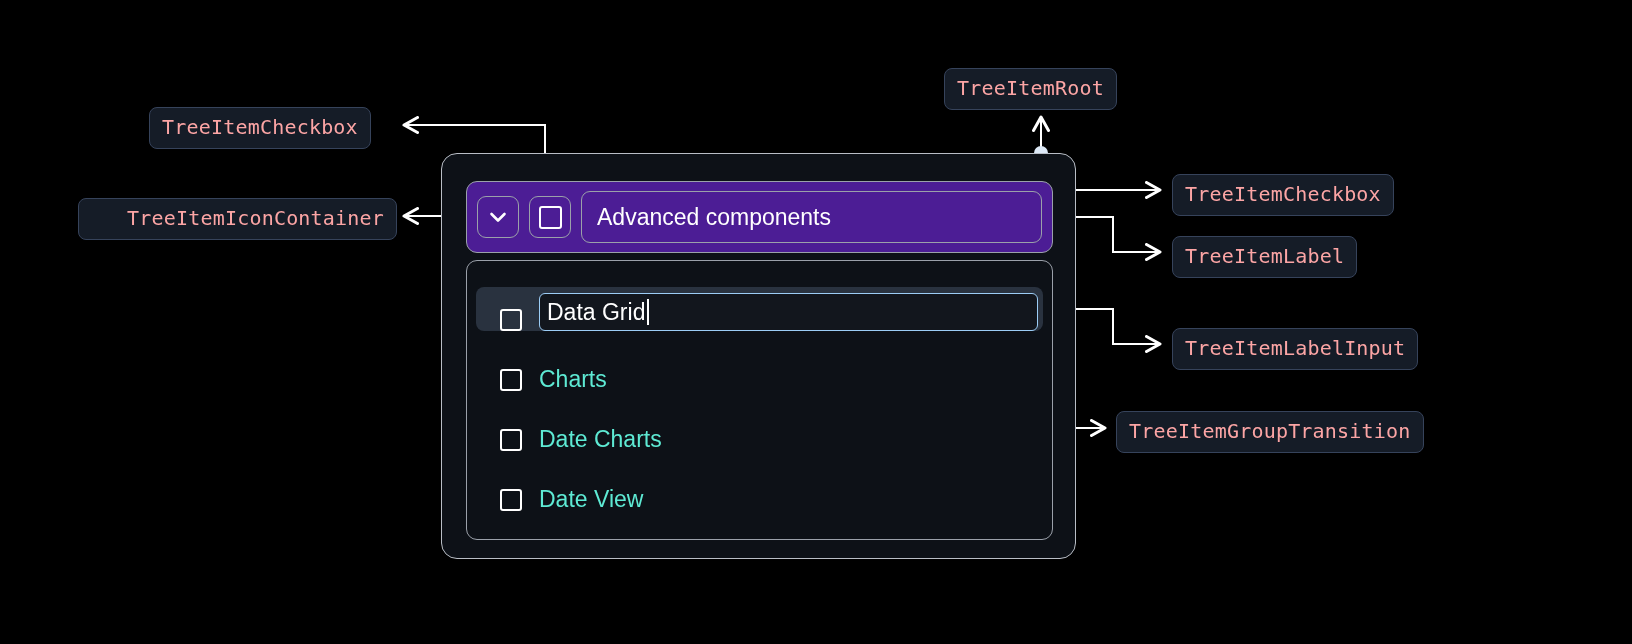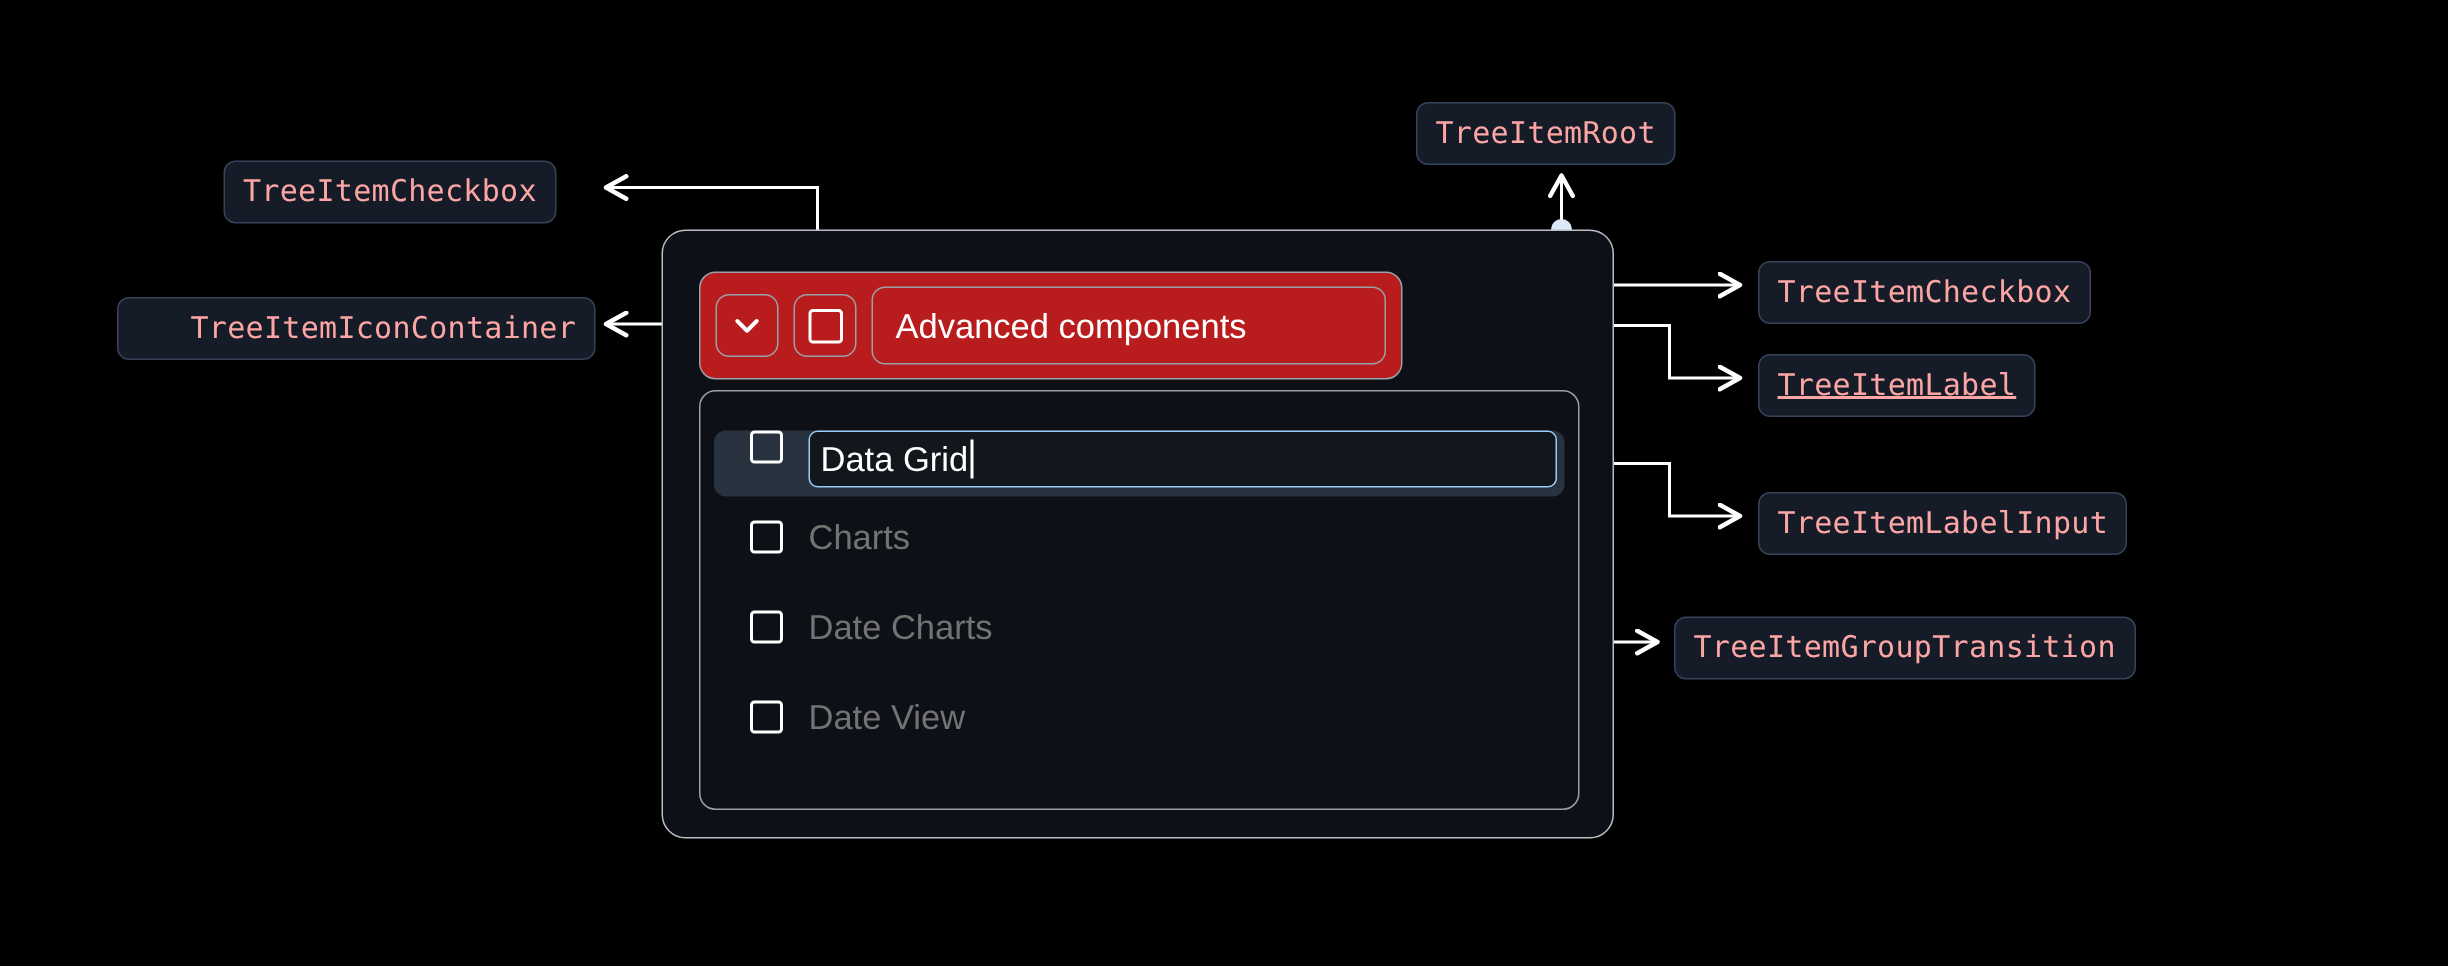--- a/index.html
+++ b/index.html
@@ -57,24 +57,24 @@
     box-sizing: border-box;
     background: #0d1117;
     border: 1.4px solid #b9bec6;
     border-radius: 16px;
   }
 
   #content-box {
     position: absolute;
     left: 24px;
     top: 27px;
-    width: 469px;
+    width: 587px;
     height: 72px;
     box-sizing: border-box;
-    background: #b91c1c;
+    background: #4c1d95;
     border: 1.4px solid #9ba1aa;
     border-radius: 11px;
     display: flex;
     align-items: center;
     padding: 0 10px;
     gap: 10px;
     justify-content: center;
   }
 
   .icon-container {
@@ -136,39 +136,39 @@
     border: 1.4px solid #9ba1aa;
     border-radius: 11px;
     padding-top: 26px;
   }
 
   .tree-row {
     position: relative;
     height: 44px;
     margin: 0 9px 16px 9px;
     display: flex;
-    align-items: flex-start;
+    align-items: flex-end;
     border-radius: 8px;
     padding-left: 24px;
     gap: 0;
   }
   .tree-row.selected {
     background: #29323f;
   }
   .row-cbox {
     width: 22px;
     height: 22px;
     flex: 0 0 22px;
     box-sizing: border-box;
     border: 2.6px solid #ffffff;
     border-radius: 3px;
     margin-right: 17px;
   }
   .row-text {
-    color: #737373;
+    color: #5eead4;
     font-size: 23px;
     line-height: 1;
   }
   .row-input {
     flex: 1 1 auto;
     height: 38px;
     box-sizing: border-box;
     background: #12161d;
     border: 1.6px solid #9ccdf6;
     border-radius: 6px;
@@ -235,21 +235,21 @@
   </svg>
 
   <div class="chip" style="left:149px; top:107px;">TreeItemCheckbox</div>
 
   <div class="chip" style="left:78px; top:198px;padding-left:48px;">TreeItemIconContainer</div>
 
   <div class="chip" style="left:944px; top:68px;">TreeItemRoot</div>
 
   <div class="chip" style="left:1172px; top:174px;">TreeItemCheckbox</div>
 
-  <div class="chip" style="left:1172px; top:236px;text-decoration:underline;">TreeItemLabel</div>
+  <div class="chip" style="left:1172px; top:236px;">TreeItemLabel</div>
 
   <div class="chip" style="left:1172px; top:328px;">TreeItemLabelInput</div>
 
   <div class="chip" style="left:1116px; top:411px;">TreeItemGroupTransition</div>
 
   <div id="root-box">
 
     <div id="content-box">
 
       <div class="icon-container">

